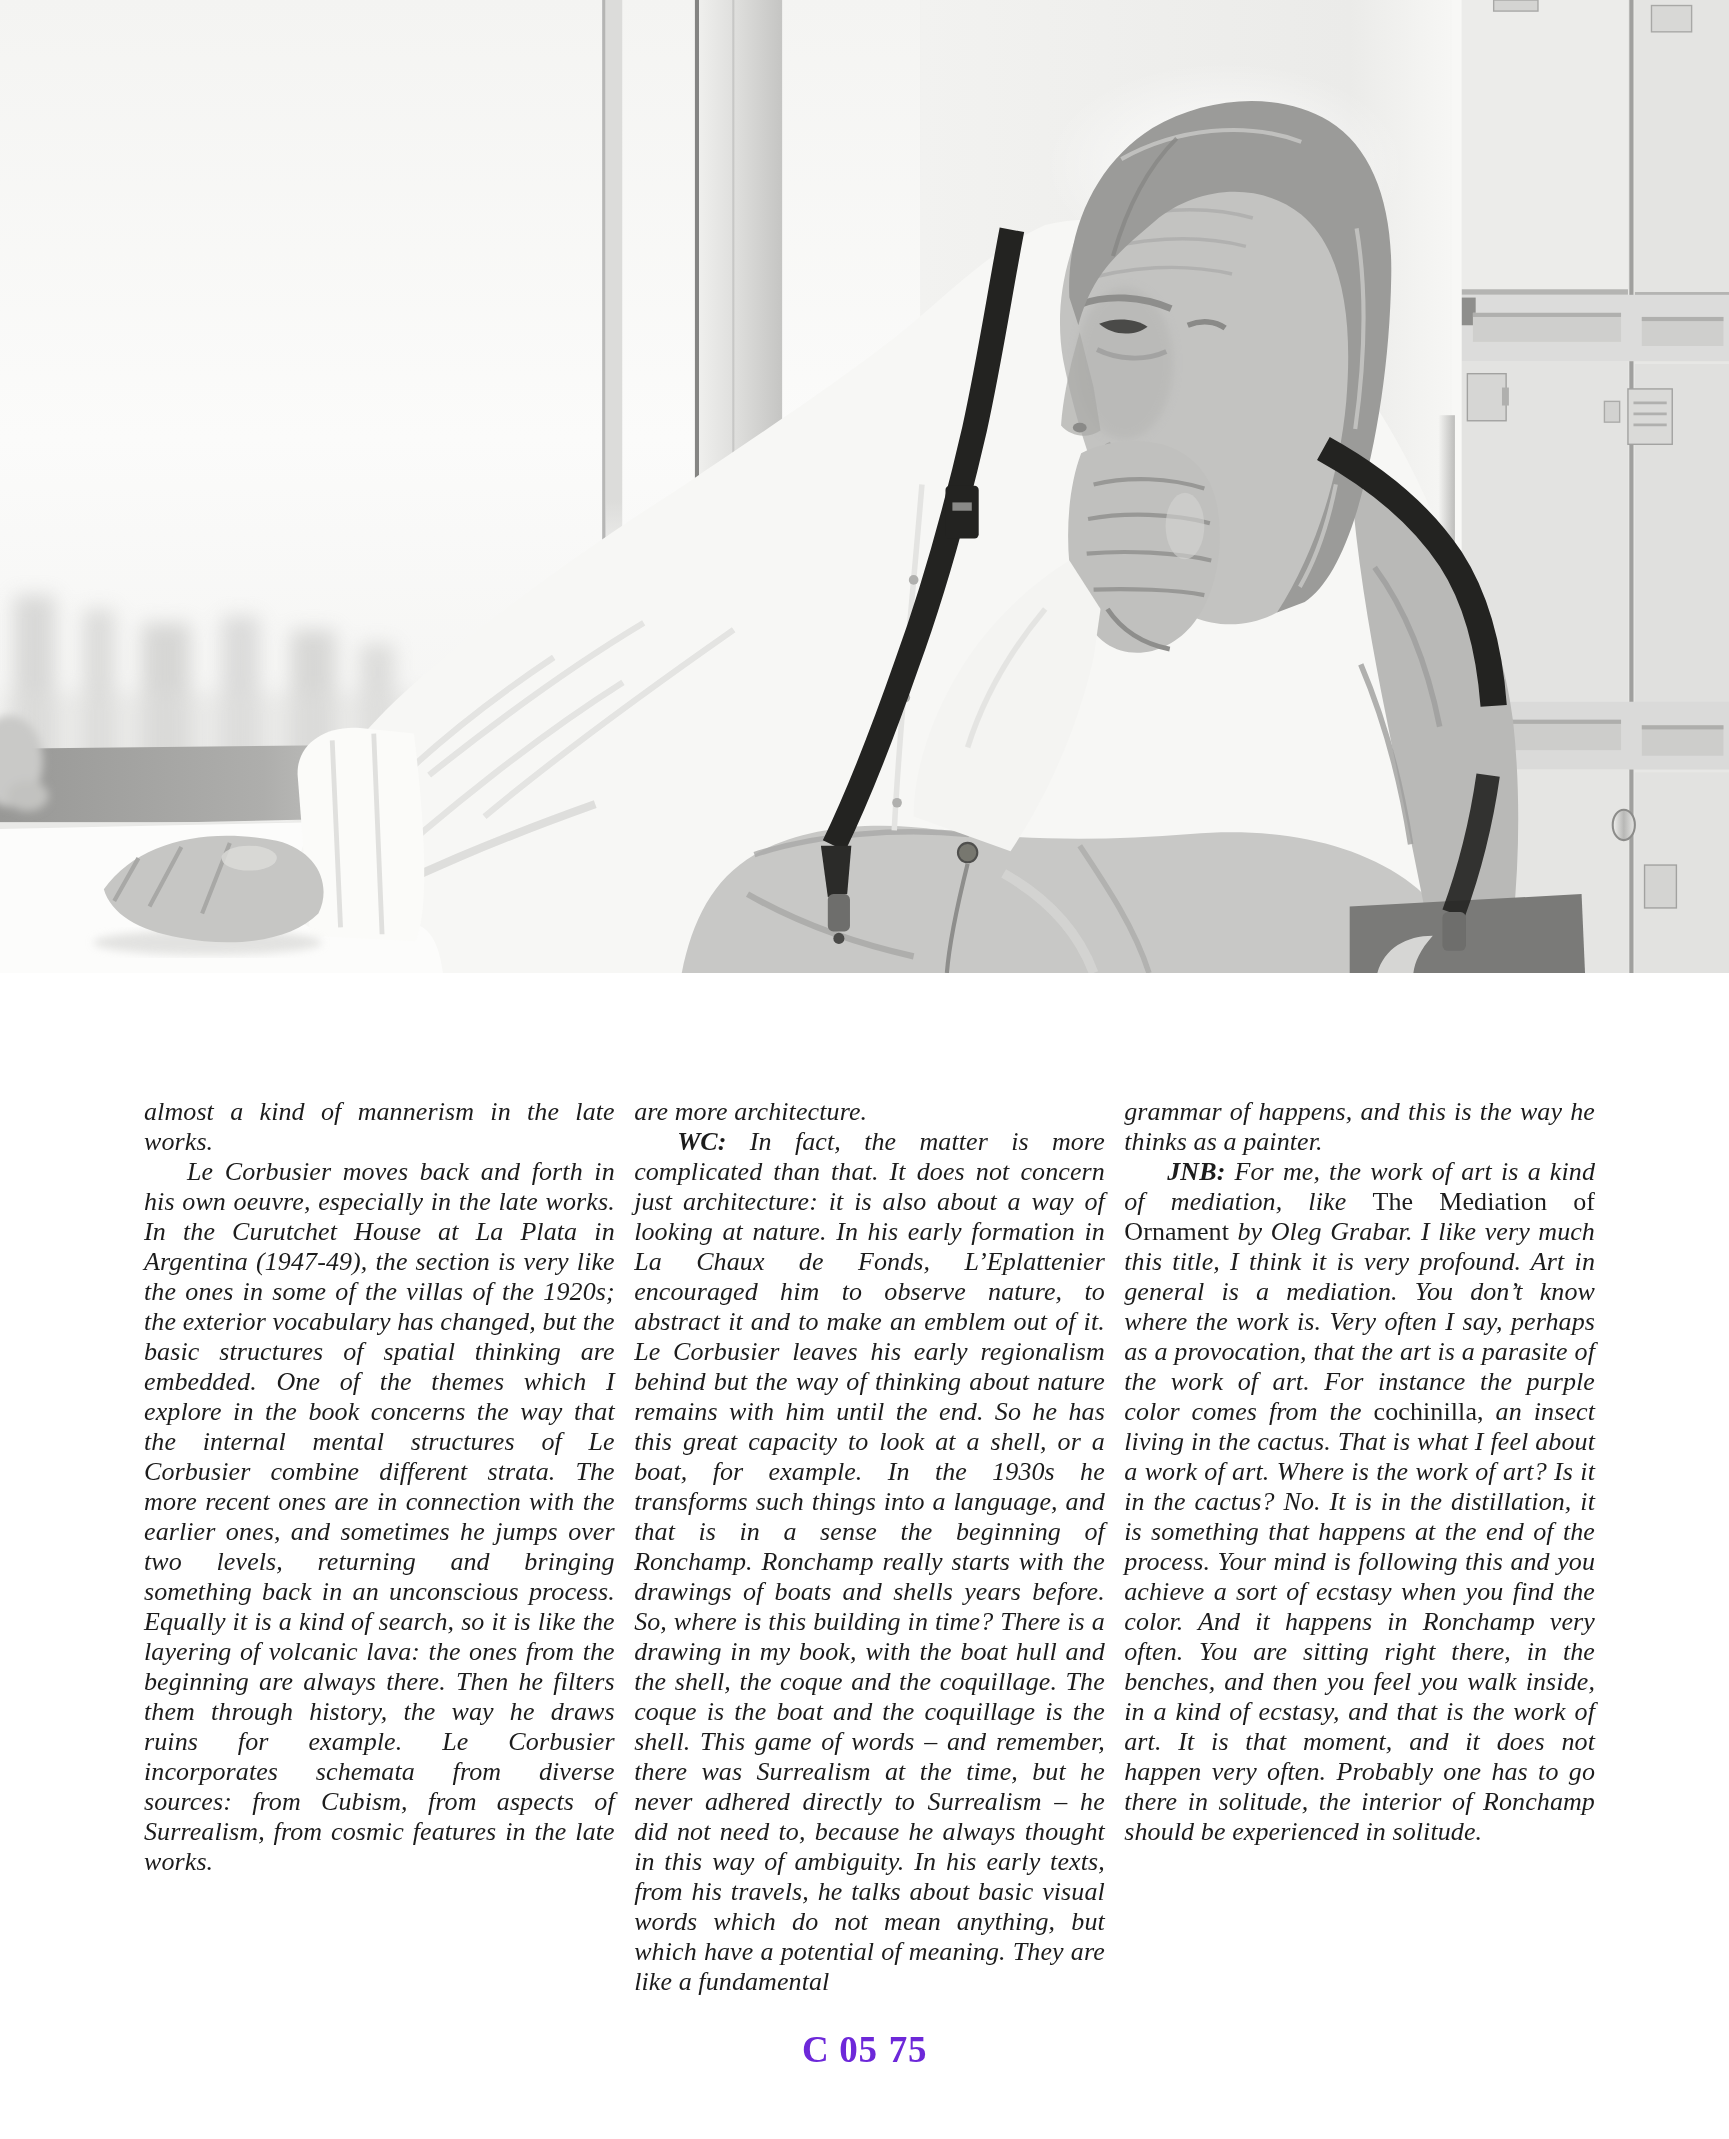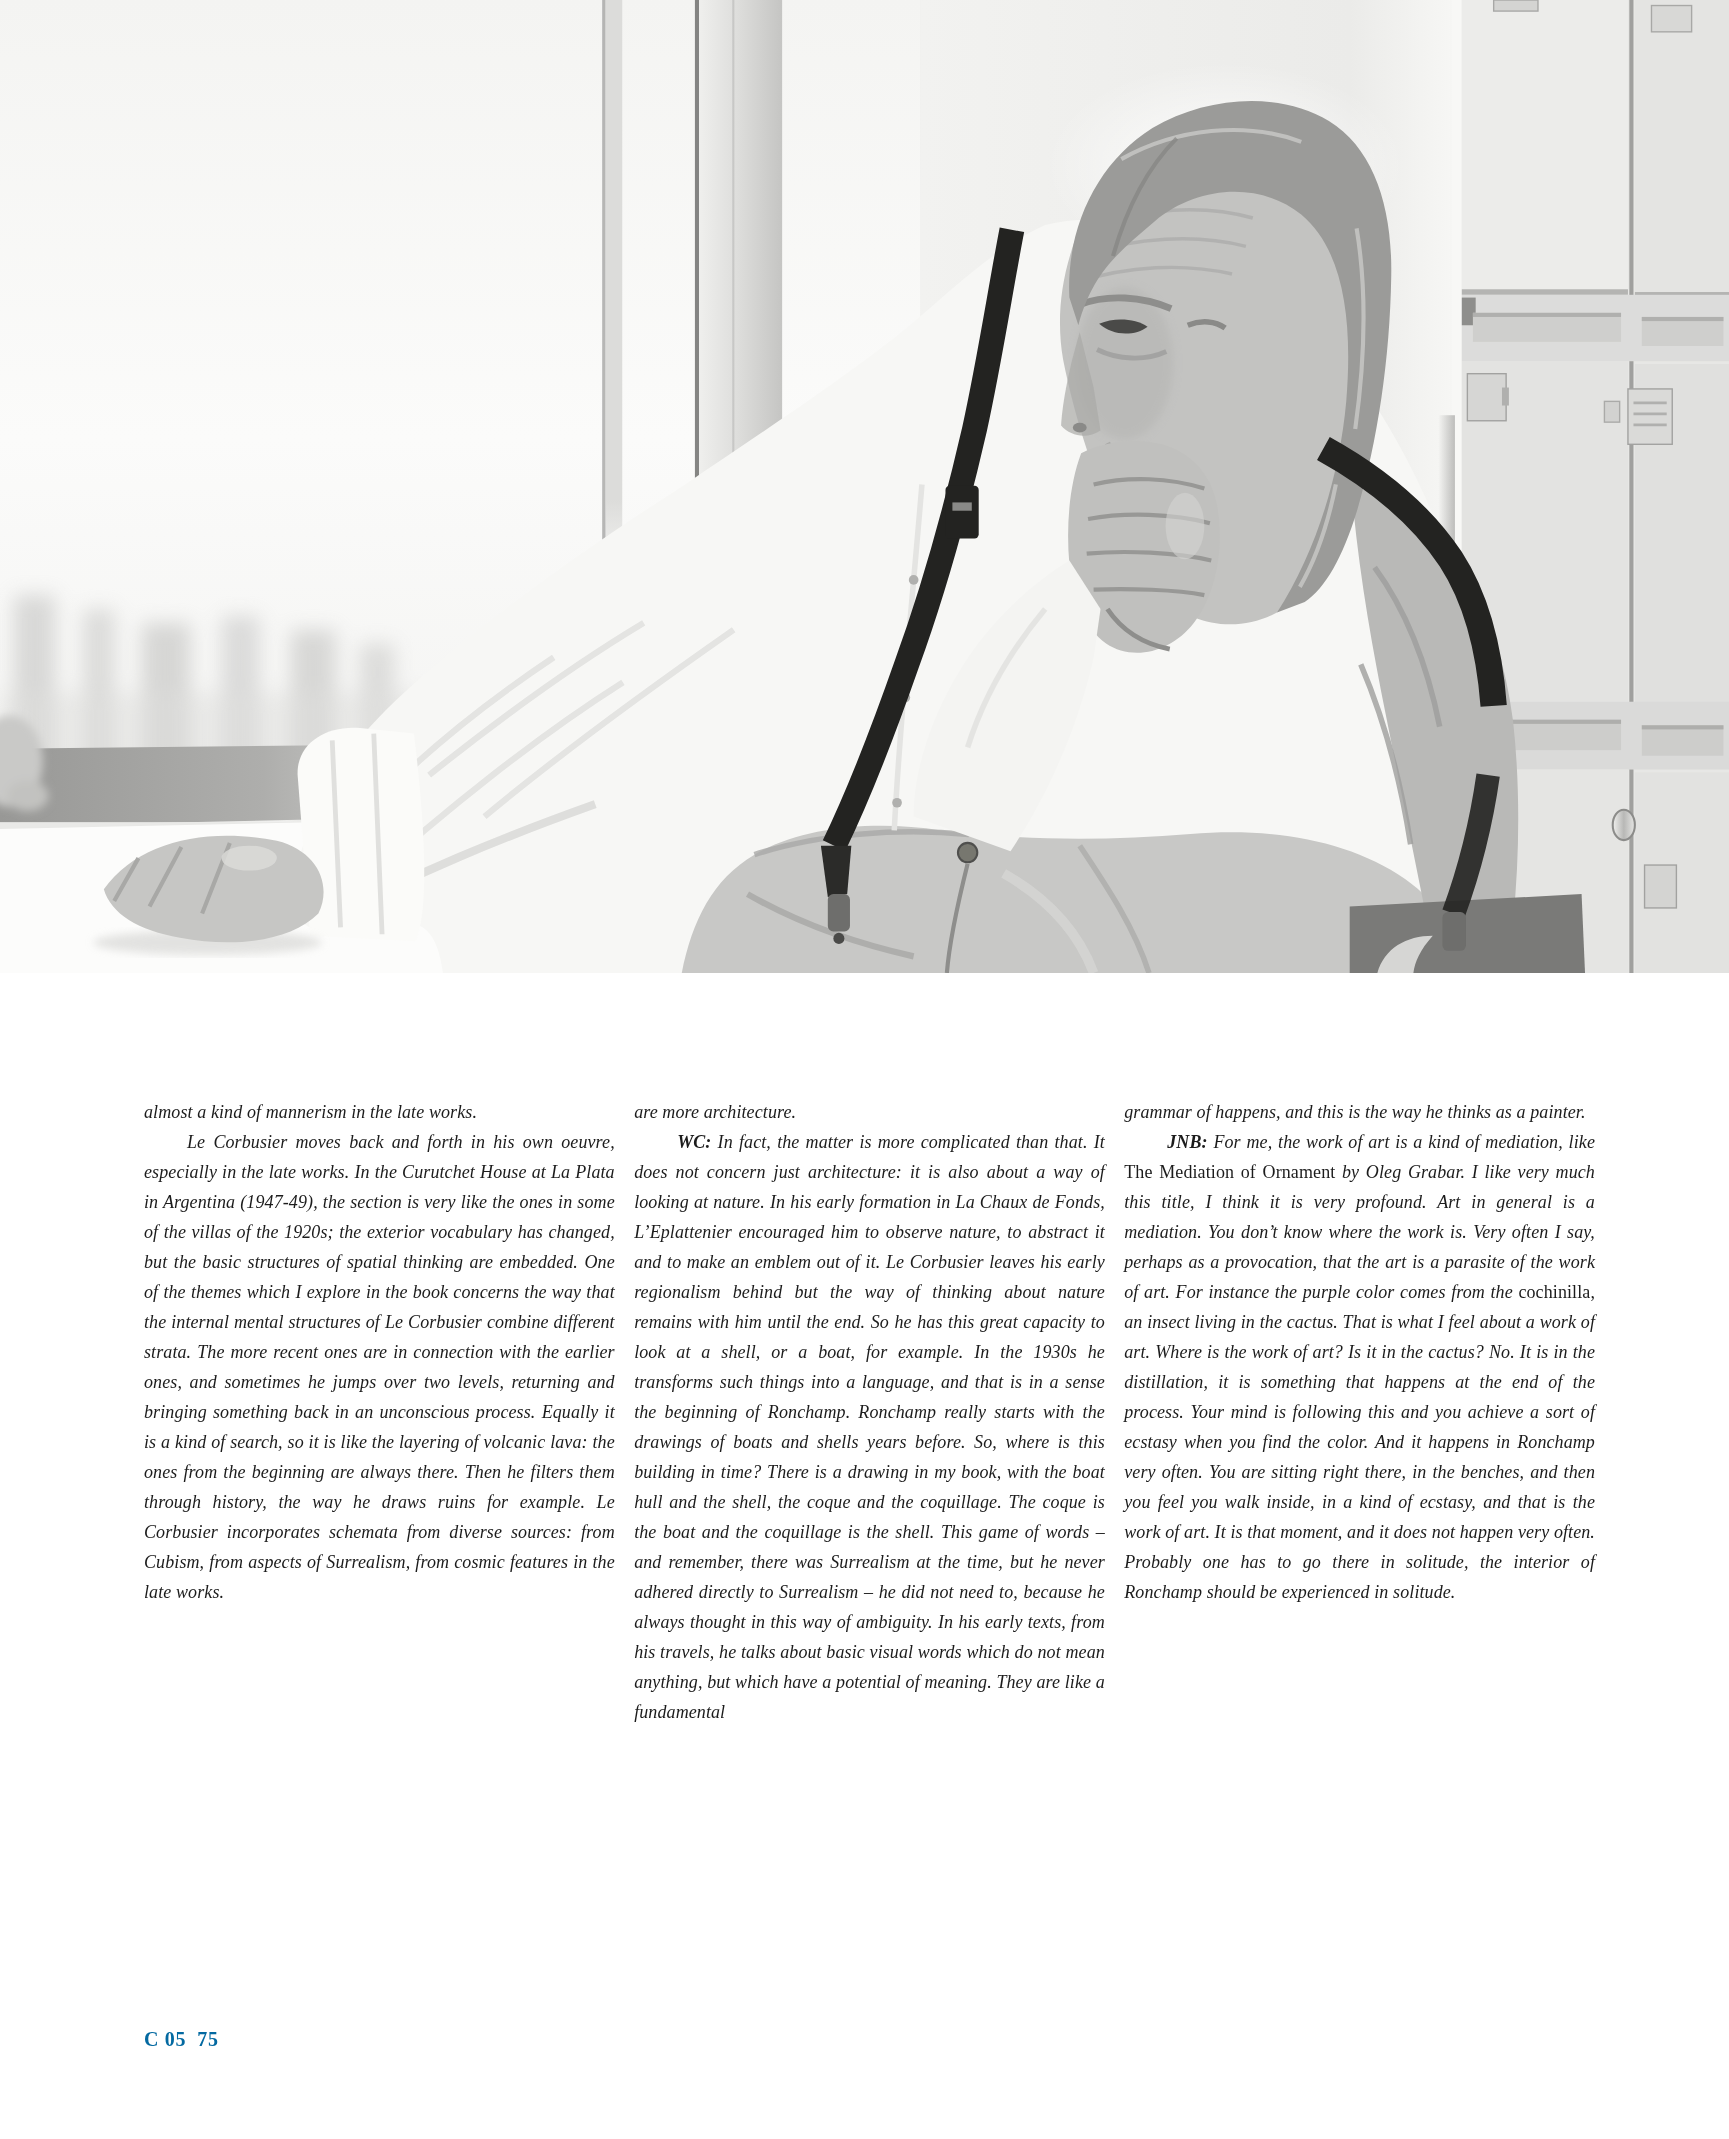--- a/index.html
+++ b/index.html
@@ -23,40 +23,40 @@
     top:1097px;
     left:144px;
     width:1451px;
     display:flex;
     gap:19.4px;
     color:#1c1c1c;
   }
   .col{
     width:471px;
     font-style:italic;
-    font-size:18px;
+    font-size:26px;
     line-height:30px;
     text-align:justify;
     letter-spacing:0.1px;
   }
   .para{margin:0;text-align:justify;text-align-last:left;hyphens:none;}
   .para.indent{text-indent:43px;}
   .speaker{font-weight:700;}
   .roman{font-style:normal;}
   .plain{}
   .footer{
     position:absolute;
     top:2028px;
     left:144px;
     width:1441px;
-    text-align:left;
-    font-size:20px;
+    text-align:center;
+    font-size:37px;
     font-weight:700;
     font-style:normal;
-    color:#0369a1;
+    color:#6d28d9;
     letter-spacing:0.7px;
   }
   .footer .page-num{margin-left:11px;}
 </style>
 </head>
 <body>
 
 <div class="page">
 
   <div class="photo">

